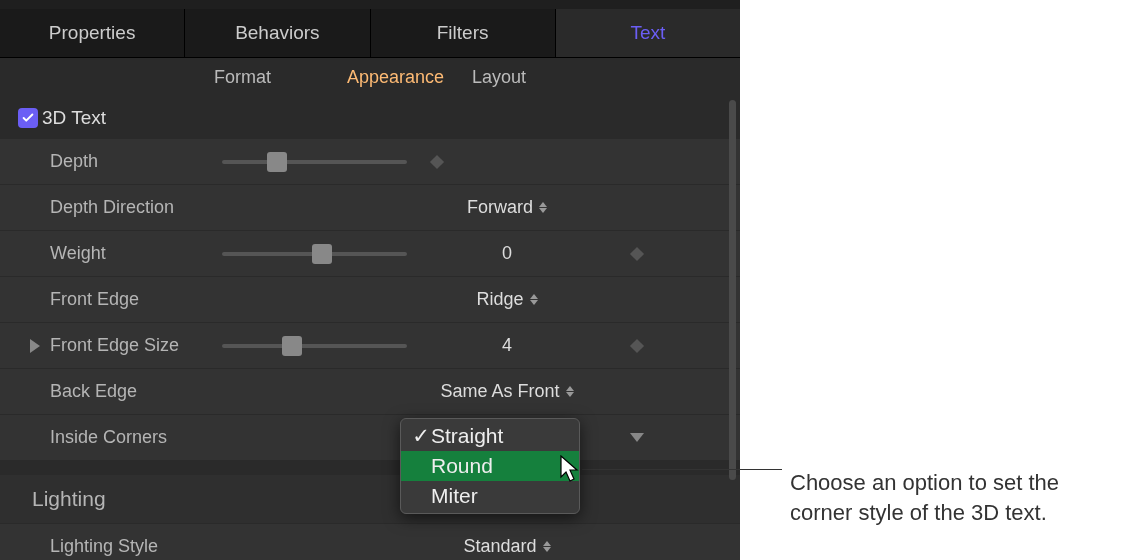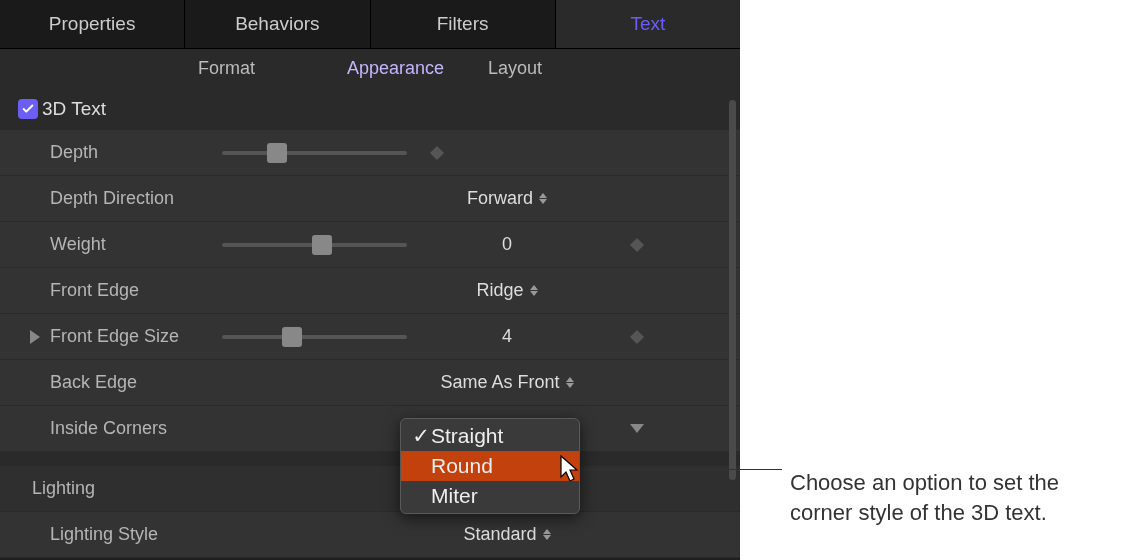--- a/index.html
+++ b/index.html
@@ -18,51 +18,52 @@
       width: 740px;
       height: 560px;
       background: #1f1f1f;
       position: relative;
       overflow: hidden;
     }
     .tabs {
       display: flex;
       background: #1a1a1a;
       border-bottom: 1px solid #000;
+      margin-top: 9px;
     }
     .tab {
       flex: 1;
       text-align: center;
       padding: 13px 0;
       font-size: 19px;
       color: #ccc;
       border-right: 1px solid #000;
       cursor: pointer;
     }
     .tab:last-child {
       border-right: none;
     }
     .tab.active {
       background: #2a2a2a;
       color: #6b5ef5;
     }
     .subtabs {
       display: flex;
       justify-content: center;
-      gap: 44px;
+      gap: 28px;
       padding: 9px 0;
       background: #2a2a2a;
       font-size: 18px;
     }
     .subtab {
       color: #bbb;
       cursor: pointer;
     }
     .subtab.active {
-      color: #c4b5fd;
+      color: #fdba74;
       margin-left: 48px;
     }
     .section-header {
       display: flex;
       align-items: center;
       gap: 4px;
       padding: 10px 18px;
       background: #2a2a2a;
     }
     .checkbox {
@@ -185,21 +186,21 @@
       border-top: 9px solid #888;
       cursor: pointer;
     }
     .spacer-row {
       height: 14px;
       background: #2a2a2a;
     }
     .lighting-header {
       padding: 12px 32px;
       color: #b5b5b5;
-      font-size: 18px;
+      font-size: 21px;
       background: #2f2f2f;
       border-bottom: 1px solid #2a2a2a;
     }
     .popup-menu {
       position: absolute;
       left: 400px;
       top: 418px;
       background: #3a3a3a;
       border: 1px solid #5a5a5a;
       border-radius: 6px;
@@ -210,21 +211,21 @@
     }
     .popup-item {
       display: flex;
       align-items: center;
       padding: 3px 14px 3px 10px;
       font-size: 21px;
       color: #eee;
       cursor: pointer;
     }
     .popup-item.selected {
-      background: #c2410c;
+      background: #15803d;
       text-align: center;
     }
     .popup-check {
       width: 20px;
       text-align: center;
     }
     .cursor-svg {
       position: absolute;
       left: 560px;
       top: 455px;

